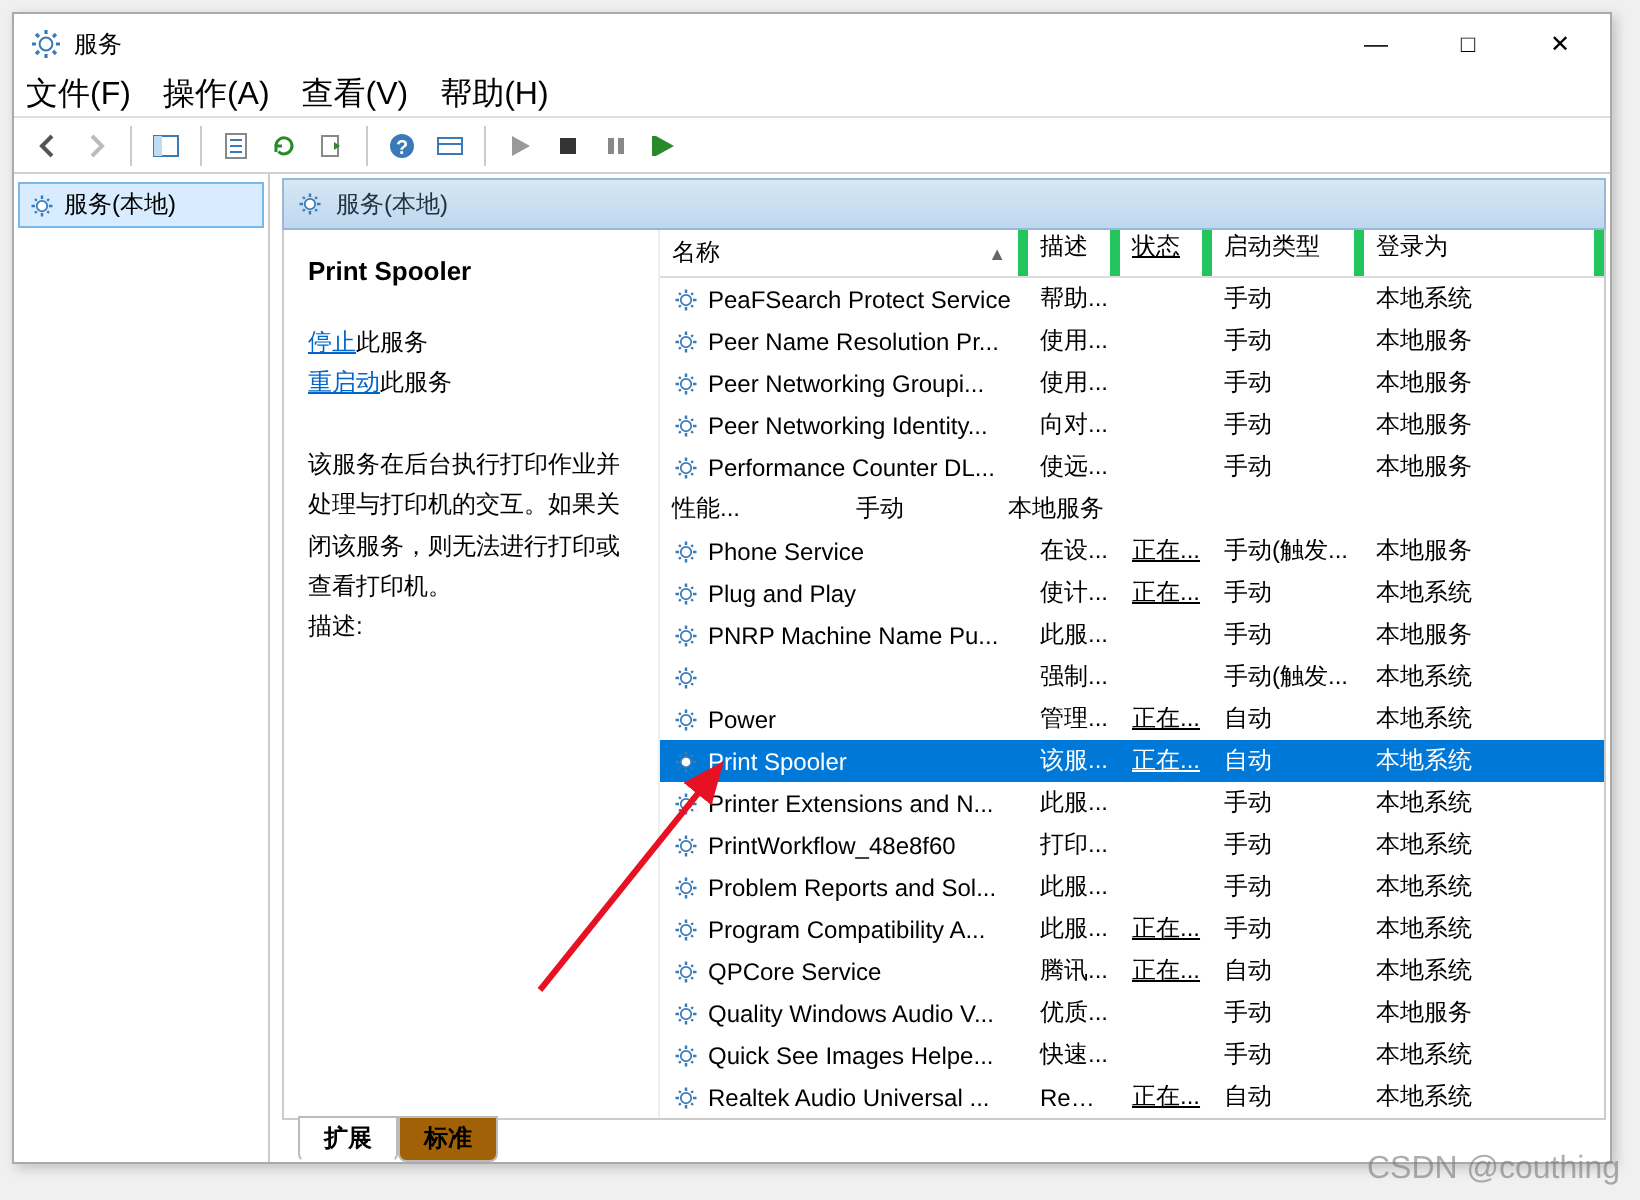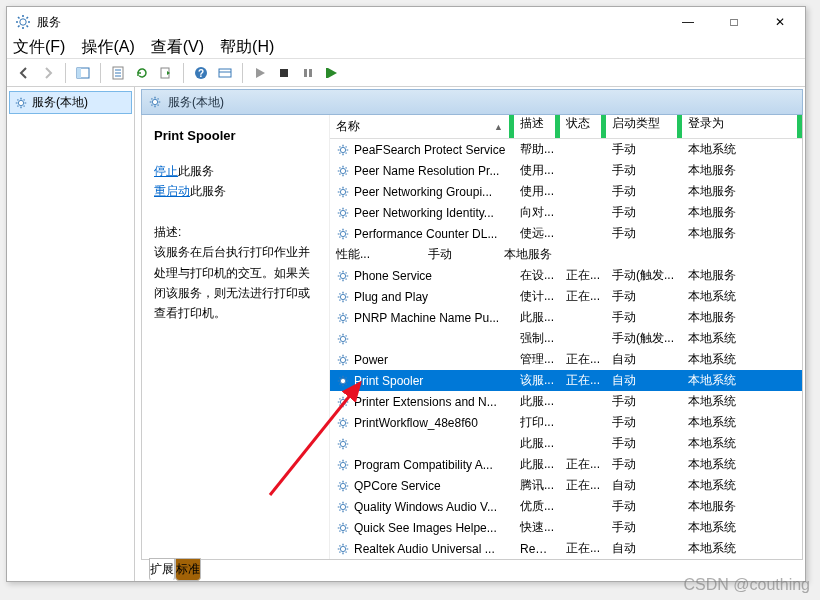--- a/index.html
+++ b/index.html
@@ -18,30 +18,30 @@
 .navitem { display: flex; align-items: center; gap: 4px; padding: 2px 4px; background: #d8ecff; border: 1px solid #7ab8e8; }
 .main { flex: 1; display: flex; flex-direction: column; min-width: 0; padding: 2px 2px 0 6px;}
 .mainhdr { height: 26px; background: linear-gradient(#d7e7f5,#bfd7ee); border: 1px solid #98b8d8; display: flex; align-items: center; gap: 6px; padding: 0 6px; font-size: 12px; color: #234; }
 .content { flex: 1; display: flex; border: 1px solid #ccc; border-top: none; min-height: 0; }
 .detail { width: 188px; padding: 10px 12px; font-size: 12px; line-height: 1.7; border-right: 1px solid #eee; }
 .detail .svcname { font-weight: bold; font-size: 13px; margin-bottom: 14px; }
 .detail a { color: #0066cc; text-decoration: underline; cursor: pointer; text-align: center; }
 .listwrap { flex: 1; min-width: 0; display: flex; flex-direction: column; }
 .cols { display: flex; height: 24px; border-bottom: 1px solid #ddd; font-size: 12px; }
 .col { border-right: 5px solid #22c55e; padding: 0 6px; white-space: nowrap; overflow: hidden; }
-.c0 { width: 184px; display:flex; align-items:center; gap:4px;} .c1 { width: 46px; } .c2 { width: 46px; } .c3 { width: 76px; } .c4 { flex: 1; }
+.c0 { width: 184px; display:flex; align-items:center; gap:4px;} .c1 { width: 46px; } .c2 { width: 46px; text-decoration: underline; } .c3 { width: 76px; } .c4 { flex: 1; }
 .rows { flex: 1; overflow-y: auto; font-size: 12px; }
 .row { display: flex; height: 21px; align-items: center; }
 .row.sel { background: #0078d7; color: #fff; }
 .row .c0 { display:flex; align-items:center; gap:4px; }
 .cell { padding: 2px 6px; white-space: nowrap; overflow: hidden; text-overflow: ellipsis; }
 .gearicon { width: 14px; height: 14px; flex-shrink: 0; }
 .sorticon { font-size: 9px; color: #666; }
 .tabs { height: 22px; display: flex; align-items: flex-end; padding-left: 8px; gap: 0; font-size: 12px; margin-top:-1px;}
-.tab { border: 1px solid #bbb; border-bottom: 1px solid #fff; padding: 2px 0; background: #fff; border-radius: 0 0 4px 4px; position: relative; top: 0px; }
+.tab { border: 1px solid #bbb; border-bottom: 1px solid #fff; padding: 2px 12px; background: #fff; border-radius: 0 0 4px 4px; position: relative; top: 0px; font-weight: bold; }
 .tab.inactive { background: #a16207; border-bottom-color:#bbb;}
 .arrow { position: absolute; pointer-events: none; z-index: 50; }
 .watermark { position: absolute; right: 10px; bottom: 6px; font-size: 16px; color: rgba(120,120,120,.6); }
 </style>
 </head>
 <body>
 
 <div class="window">
   <div class="titlebar">
     <svg class="ticon" viewBox="0 0 16 16">
@@ -155,22 +155,22 @@
             <path d="M8 2v2M8 12v2M2 8h2M12 8h2M4 4l1 1M11 11l1 1M12 4l-1 1M5 11l-1 1" stroke="#3a7ab8" stroke-width="1.4"></path>
           </svg>
         <span>服务(本地)</span>
       </div>
       <div class="content">
         <div class="detail">
           <div class="svcname">Print Spooler</div>
           <div><a>停止</a><span>此服务</span></div>
           <div><a>重启动</a><span>此服务</span></div>
           <div style="height:20px"></div>
+          <div>该服务在后台执行打印作业并处理与打印机的交互。如果关闭该服务，则无法进行打印或查看打印机。</div>
           <div>描述:</div>
-          <div>该服务在后台执行打印作业并处理与打印机的交互。如果关闭该服务，则无法进行打印或查看打印机。</div>
         </div>
         <div class="listwrap">
           <div class="cols">
             <div class="col c0">
                 <span>名称</span>
                 <span style="flex:1"></span>
                 <span class="sorticon">▲</span>
               </div>
             <div class="col c1">描述</div>
             <div class="col c2">状态</div>
@@ -351,20 +351,21 @@
                 <div class="cell c2"></div>
                 <div class="cell c3">手动</div>
                 <div class="cell c4">本地系统</div>
               </div>
               <div class="row">
                 <div class="cell c0">
                   <svg class="gearicon" viewBox="0 0 16 16">
                     <circle cx="8" cy="8" r="3" fill="#fff" stroke="#3a7ab8"></circle>
                     <path d="M8 2v2M8 12v2M2 8h2M12 8h2M4 4l1 1M11 11l1 1M12 4l-1 1M5 11l-1 1" stroke="#3a7ab8" stroke-width="1.4"></path>
                   </svg>
+                  <span>Problem Reports and Sol...</span>
                 </div>
                 <div class="cell c1">此服...</div>
                 <div class="cell c2"></div>
                 <div class="cell c3">手动</div>
                 <div class="cell c4">本地系统</div>
               </div>
               <div class="row">
                 <div class="cell c0">
                   <svg class="gearicon" viewBox="0 0 16 16">
                     <circle cx="8" cy="8" r="3" fill="#fff" stroke="#3a7ab8"></circle>

